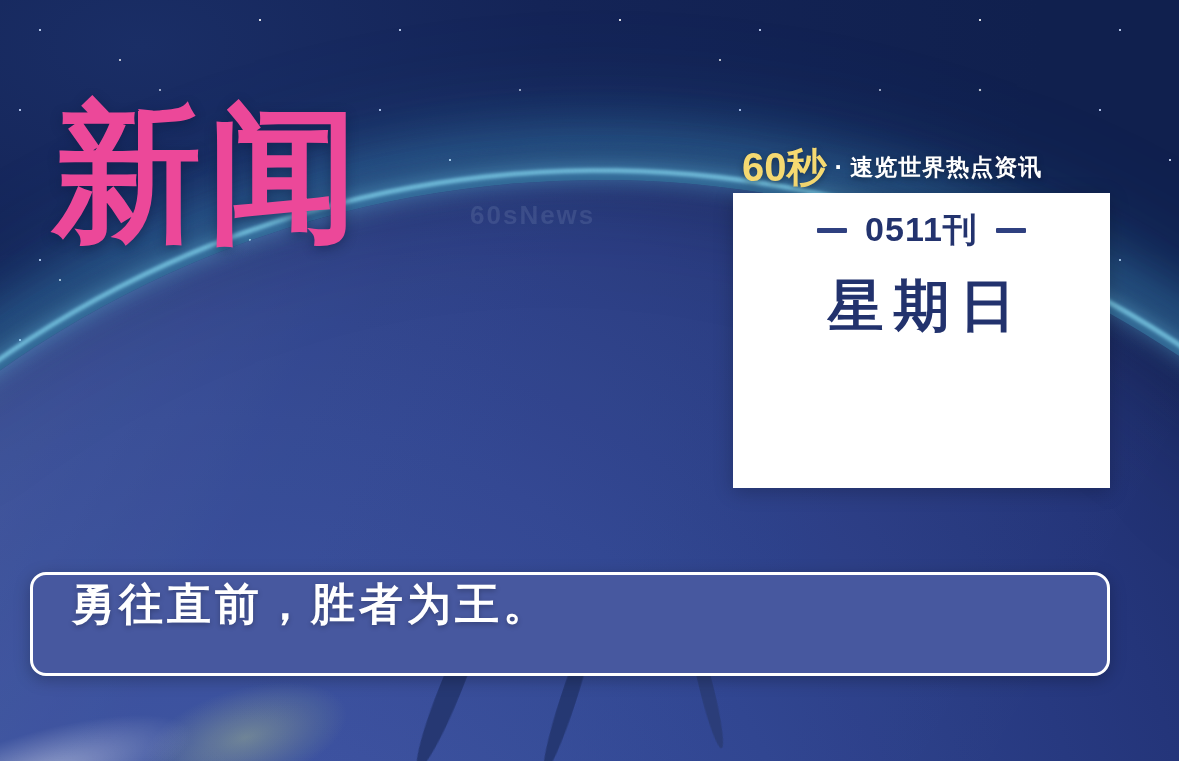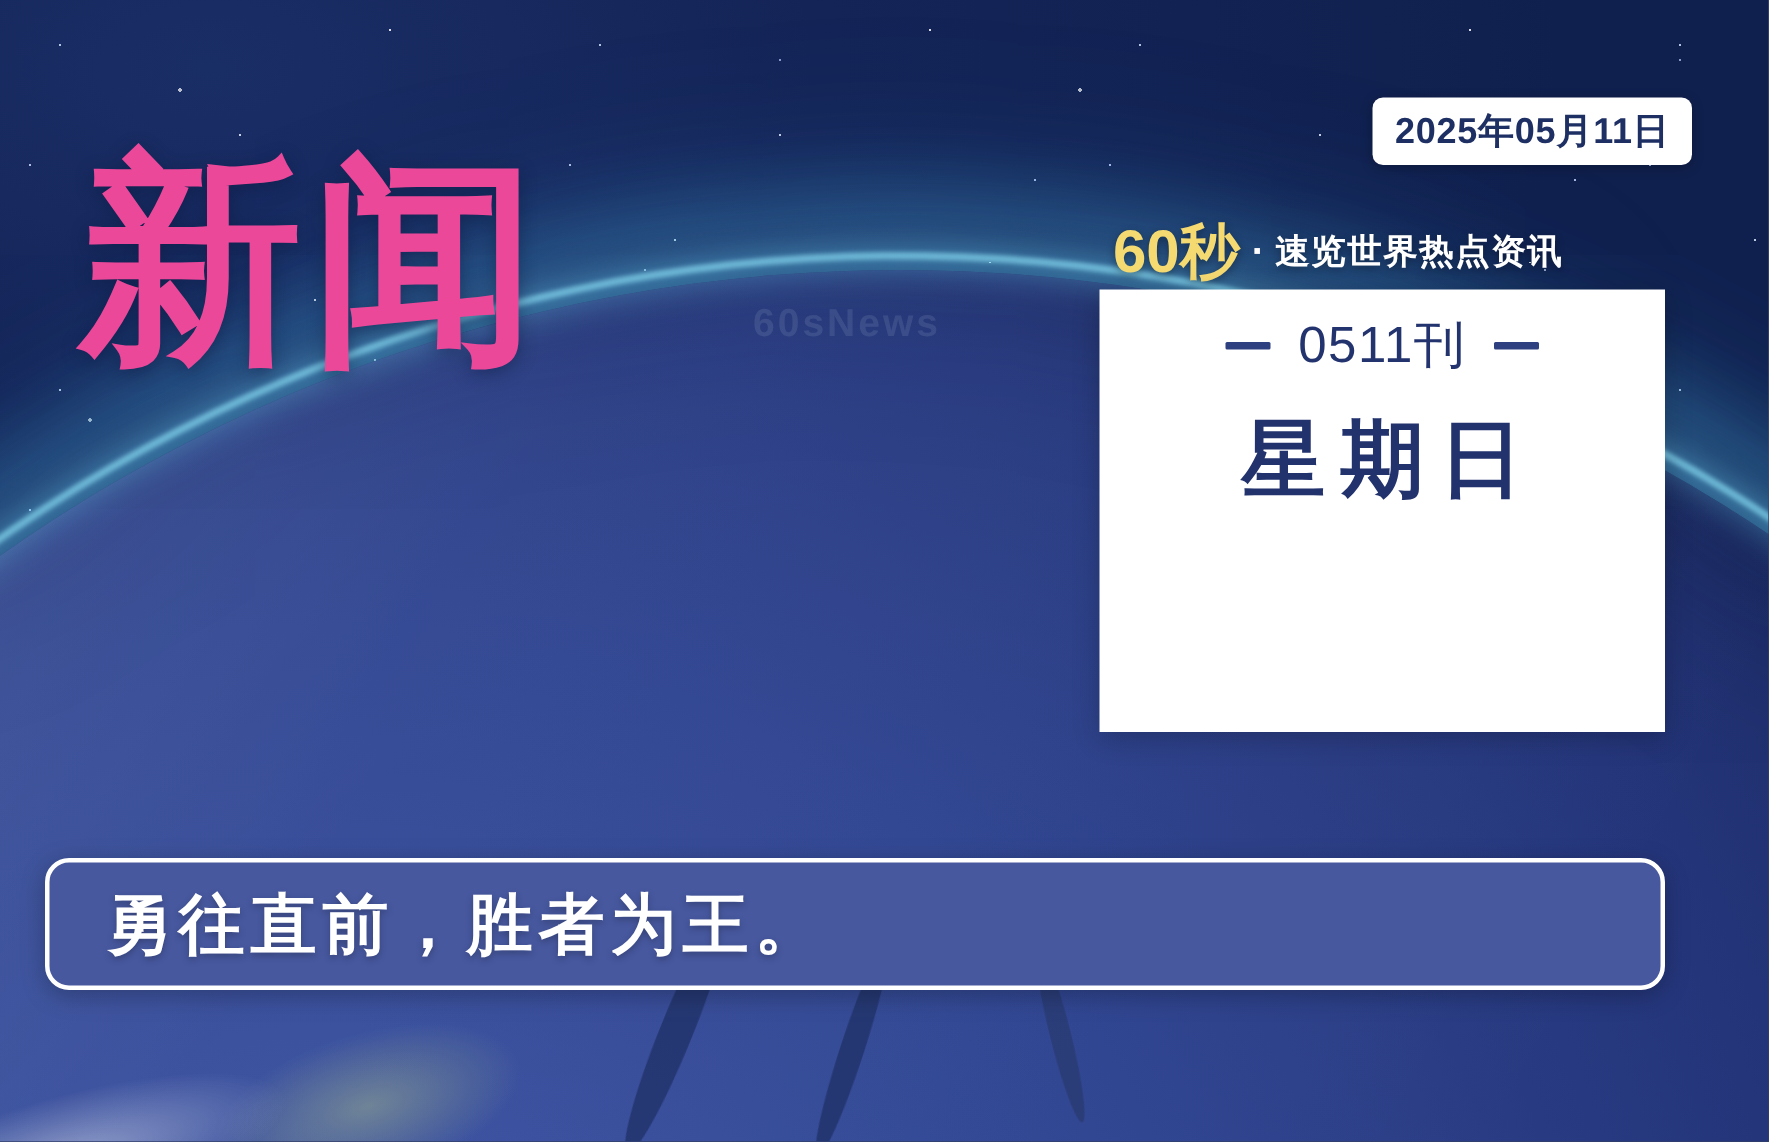--- a/index.html
+++ b/index.html
@@ -121,21 +121,20 @@
   .seaA{left:440px;top:600px;width:22px;height:175px;transform:rotate(22deg);}
   .seaB{left:560px;top:625px;width:16px;height:150px;transform:rotate(18deg);}
   .seaC{left:700px;top:630px;width:14px;height:120px;transform:rotate(-14deg);background:#2b3d77;}
 
   
   .watermark{
     position:absolute;left:470px;top:200px;
     font-size:26px;letter-spacing:2px;font-weight:700;
     color:rgba(190,205,235,.13);
     user-select:none;
-    margin-left:32px;
   }
 
   
   .title-block{position:absolute;left:52px;top:96px;}
   .title-line{
     font-family:"Liberation Sans","DejaVu Sans",sans-serif;
     font-weight:700;
     font-size:150px;
     line-height:.98;
     letter-spacing:6px;
@@ -175,42 +174,42 @@
   
   .info-card{
     position:absolute;left:733px;top:193px;width:377px;height:295px;
     background:#ffffff;
     box-shadow:0 4px 18px rgba(0,0,0,.22);
     display:flex;flex-direction:column;align-items:center;
     padding-top:14px;box-sizing:border-box;
   }
   .issue-row{
     display:flex;align-items:center;gap:18px;color:#23336e;
-    font-size:34px;font-weight:400;letter-spacing:1px;
+    font-size:34px;font-weight:700;letter-spacing:1px;
   }
   .issue-dash{
     display:inline-block;width:30px;height:5px;background:#2f4080;border-radius:1px;
   }
   .weekday{
     color:#22326d;font-size:56px;font-weight:700;letter-spacing:10px;
     margin-top:16px;padding-left:10px;
   }
   .lunar{
     color:#22326d;font-size:62px;font-weight:700;letter-spacing:6px;
     margin-top:32px;padding-left:6px;
   }
 
   
   .quote-bar{
-    position:absolute;left:30px;top:572px;width:1080px;height:88px;
+    position:absolute;left:30px;top:572px;width:1080px;height:104px;
     background:#47589f;
     border:3px solid #ffffff;
     border-radius:16px;
     box-sizing:border-box;
-    display:flex;align-items:center;
+    display:flex;
     box-shadow:0 4px 16px rgba(0,0,0,.25);
   }
   .quote-text{
     color:#ffffff;font-size:44px;font-weight:700;letter-spacing:4px;
     padding-left:38px;white-space:nowrap;
     text-shadow:0 2px 5px rgba(0,0,0,.25);
   }
 </style>
 </head>
 <body>
@@ -230,21 +229,20 @@
   <div class="seaA"></div>
   <div class="seaB"></div>
   <div class="seaC"></div>
 
   <div class="watermark">60sNews</div>
 
   <div class="title-block">
     <div class="title-line title-2">新闻</div>
   </div>
 
-  <div class="date-badge">2025年05月11日</div>
 
   <div class="tagline">
     <span class="tag-60">60秒</span>
     <span class="tag-dot">·</span>
     <span class="tag-rest">速览世界热点资讯</span>
   </div>
 
   <div class="info-card">
     <div class="issue-row">
       <span class="issue-dash"></span>

